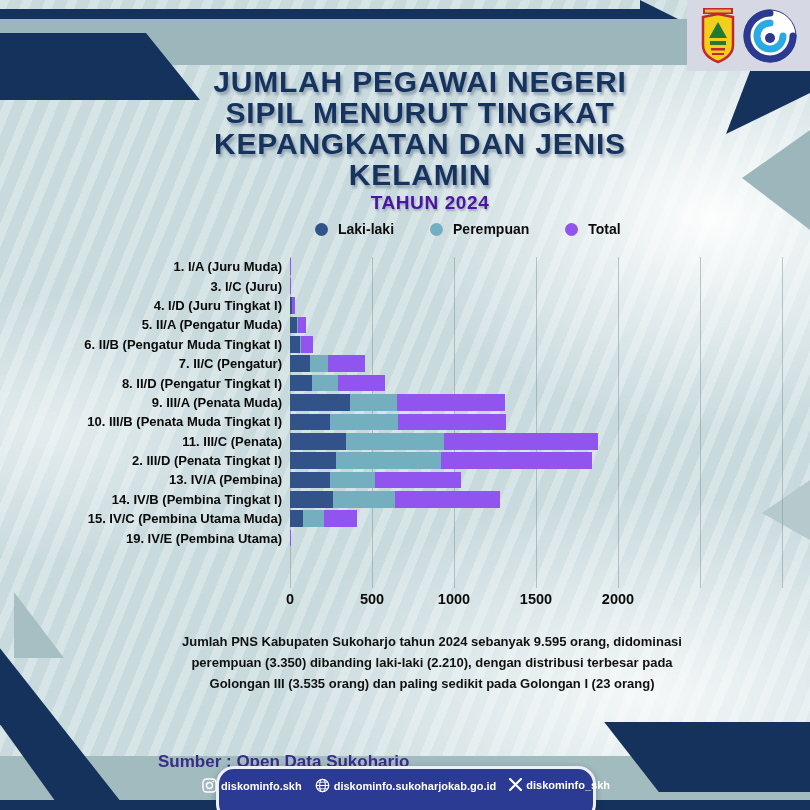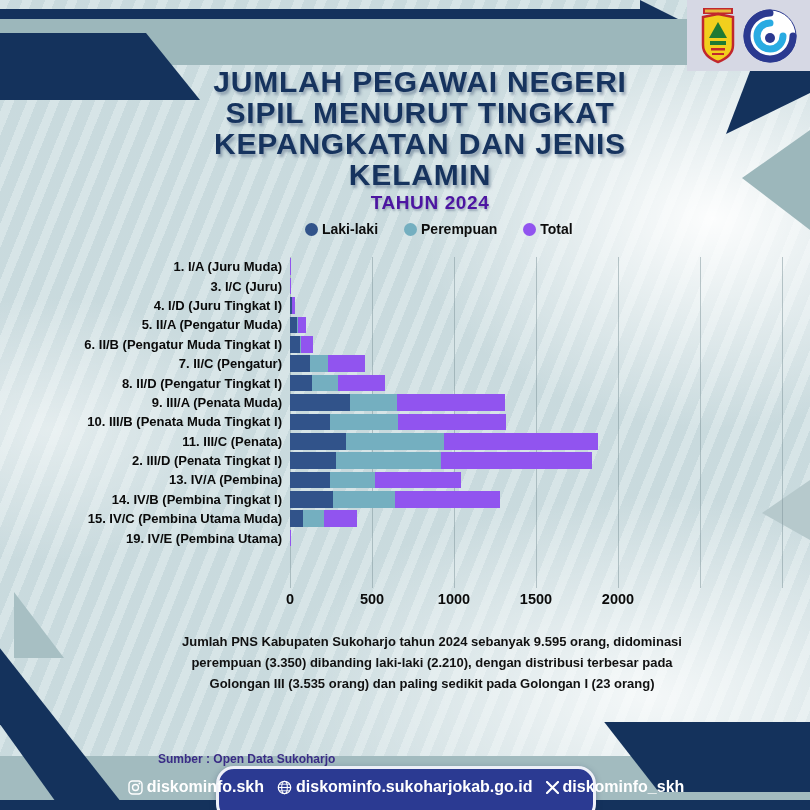--- a/index.html
+++ b/index.html
@@ -31,47 +31,47 @@
   
   .title{position:absolute;left:15px;top:66px;width:810px;margin:0;z-index:3;text-align:center;
     color:var(--title,#16335e);font-size:30px;line-height:31px;font-weight:bold;letter-spacing:.8px;
     text-shadow:2px 3px 3px rgba(90,110,135,.55);}
   .title span{display:block;}
   .subtitle{position:absolute;left:25px;top:192px;width:810px;z-index:3;text-align:center;
     color:var(--subtitle,#4c15a1);font-size:19px;font-weight:bold;letter-spacing:.6px;
     text-shadow:1px 2px 2px rgba(90,110,135,.45);}
   
   .legend{position:absolute;left:305px;top:221px;z-index:3;display:flex;gap:26px;align-items:center;}
-  .lg-item{display:flex;align-items:center;gap:4px;font-size:14px;font-weight:bold;color:#0c0c0c;}
+  .lg-item{display:flex;align-items:center;gap:10px;font-size:14px;font-weight:bold;color:#0c0c0c;margin-left:10px;}
   .lg-dot{width:13px;height:13px;border-radius:50%;}
   
   .chart{position:absolute;left:0;top:0;width:810px;height:810px;z-index:3;}
   .grid{position:absolute;left:290px;top:257px;width:500px;height:331px;}
   .gline{position:absolute;top:0;bottom:0;width:1px;background:rgba(125,148,153,.5);}
   .rows{position:absolute;left:0;top:257px;width:810px;}
   .crow{display:flex;height:19.4px;align-items:center;}
   .clabel{width:290px;box-sizing:border-box;padding-right:8px;text-align:right;
     font-size:13px;font-weight:800;color:#0a0a0a;white-space:nowrap;}
   .cbars{flex:1;display:flex;height:16.6px;}
   .seg{height:16.6px;}
   .seg-laki{background:var(--laki,#31538a);}
   .seg-perempuan{background:var(--perempuan,#74afc0);}
   .seg-total{background:var(--total,#9154ef);}
   .xaxis{position:absolute;left:290px;top:591px;width:500px;height:18px;}
   .xtick{position:absolute;top:0;width:60px;margin-left:-30px;text-align:center;
     font-size:14.5px;font-weight:800;color:#0a0a0a;}
   
   .summary{position:absolute;left:112px;top:631px;width:640px;z-index:3;text-align:center;
     font-size:13px;font-weight:bold;color:#111;line-height:21px;}
-  .source{position:absolute;left:158px;top:752px;z-index:4;font-size:12px;font-weight:bold;color:#3a2c86;}
+  .source{position:absolute;left:158px;top:752px;z-index:4;font-size:17px;font-weight:bold;color:#3a2c86;}
   .pill{position:absolute;left:216px;top:766px;width:380px;height:56px;z-index:5;
     background:#2b3a92;border:3px solid #eef0f8;border-radius:18px;box-sizing:border-box;
     display:flex;align-items:flex-start;justify-content:center;gap:13px;padding-top:9px;
     box-shadow:0 2px 6px rgba(20,40,80,.35);}
-  .fitem{display:flex;align-items:center;gap:4px;color:#fff;font-size:16px;font-weight:600;white-space:nowrap;}
+  .fitem{display:flex;align-items:center;gap:4px;color:#fff;font-size:11px;font-weight:600;white-space:nowrap;}
   .fitem svg{display:block;}
 </style>
 </head>
 <body>
 
 <div class="poster" style="--laki: #31538a; --perempuan: #74afc0; --total: #9154ef; --navy: #14325c; --sage: #9cb7bb; --title: #16335e; --subtitle: #4c15a1;">
   <div class="brush"></div>
 
   <div class="decor navy top-stripe"></div>
   <div class="decor navy top-arrow"></div>

